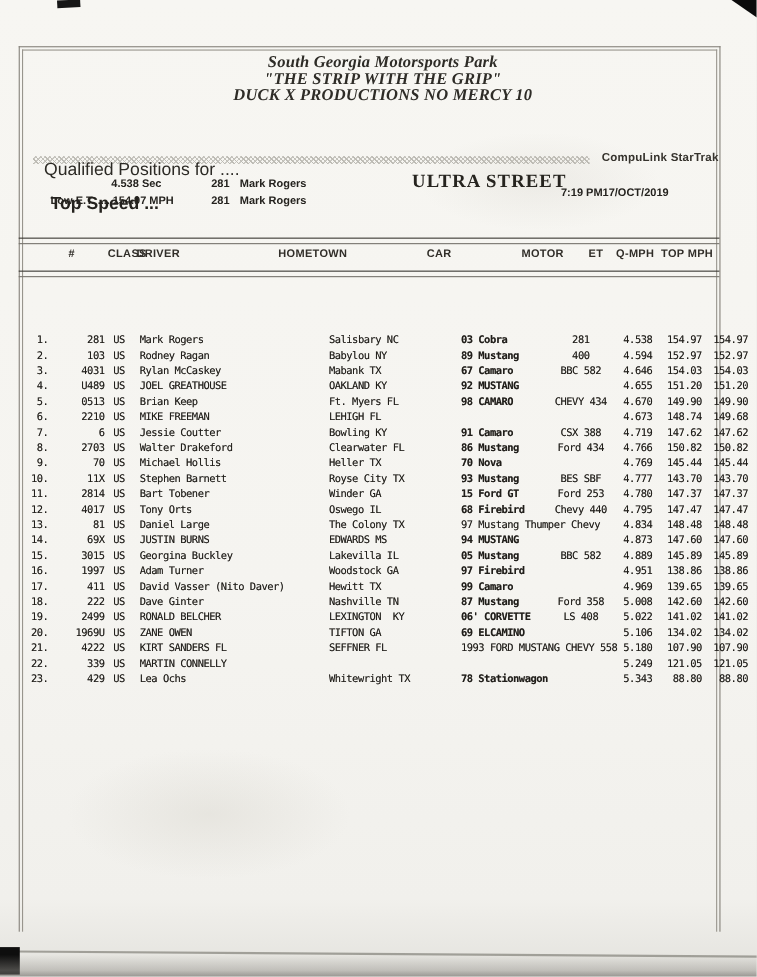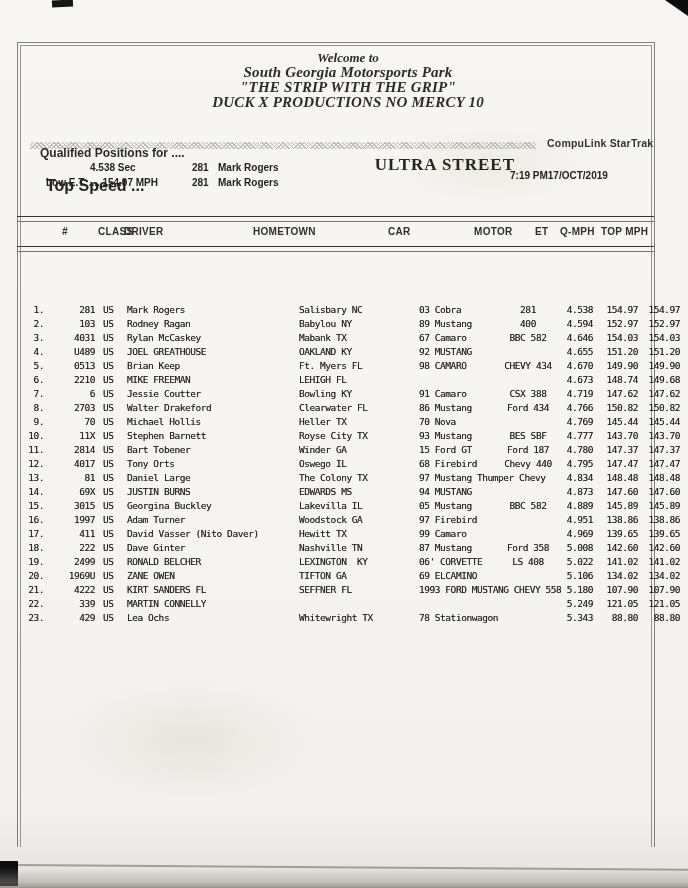--- a/index.html
+++ b/index.html
@@ -22,23 +22,23 @@
   .masthead{position:absolute;left:48px;top:50px;width:600px;text-align:center;
         font-family:"Liberation Serif",serif;font-style:italic;font-weight:700;color:#2e2c27;}
   .masthead .l0{font-size:13px;line-height:15px;}
   .masthead .l{font-size:15px;line-height:15px;letter-spacing:.2px;}
   
   .hatch{position:absolute;left:30px;top:142px;width:506px;height:7px;opacity:.85;
         background-image:repeating-linear-gradient(45deg,#b3b1aa 0 1px,transparent 1px 3px),
                          repeating-linear-gradient(-45deg,#c2c0b9 0 1px,transparent 1px 3px);}
   .brand{position:absolute;left:547px;top:137px;font-size:10.5px;font-weight:700;color:#36332d;letter-spacing:.2px;}
   
-  .q-title{position:absolute;left:40px;top:146px;font-size:12px;font-weight:700;color:#2c2a25;}
+  .q-title{position:absolute;left:40px;top:146px;font-size:16px;font-weight:400;color:#2c2a25;}
   .q-label1{position:absolute;left:46px;top:177px;font-size:10px;font-weight:600;}
-  .q-val1{position:absolute;left:90px;top:162px;width:68px;text-align:left;font-size:10px;font-weight:600;}
+  .q-val1{position:absolute;left:90px;top:162px;width:68px;text-align:center;font-size:10px;font-weight:600;}
   .q-num1{position:absolute;left:192px;top:162px;font-size:10px;font-weight:600;}
   .q-name1{position:absolute;left:218px;top:162px;font-size:10px;font-weight:600;}
   .q-label2{position:absolute;left:46px;top:177px;font-size:16px;font-weight:600;}
   .q-val2{position:absolute;left:90px;top:177px;width:68px;text-align:right;font-size:10px;font-weight:600;}
   .q-num2{position:absolute;left:192px;top:177px;font-size:10px;font-weight:600;}
   .q-name2{position:absolute;left:218px;top:177px;font-size:10px;font-weight:600;}
   .class-title{position:absolute;left:215px;top:155px;width:300px;text-align:right;
         font-family:"Liberation Serif",serif;font-weight:700;font-size:17px;letter-spacing:1px;color:#26241f;}
   .when{position:absolute;left:510px;top:170px;width:132px;font-size:10px;font-weight:600;display:flex;justify-content:flex-start;}
   
@@ -55,21 +55,21 @@
   
   .rows{position:absolute;left:18px;top:304px;width:622px;}
   .trow{display:flex;height:14px;align-items:flex-start;}
   .c{font-family:"DejaVu Sans Mono",monospace;font-size:9.5px;letter-spacing:-.45px;
      color:#201e1a;white-space:pre;flex:none;text-shadow:0 0 .4px rgba(32,30,26,.55);}
   .c-pos{width:26px;text-align:right;}
   .c-num{width:51px;text-align:right;}
   .c-cls{width:32px;padding-left:8px;box-sizing:border-box;}
   .c-driver{width:131px;}
   .c-home{width:120px;margin-left:41px;}
-  .c-car{width:74px;}
+  .c-car{width:74px;font-weight:bold;}
   .c-motor{width:70px;text-align:center;}
   .c-carwide{width:144px;}
   .c-et{width:30px;text-align:right;}
   .c-q{width:45px;text-align:right;}
   .c-top{width:42px;text-align:right;}
 </style>
 </head>
 <body>
 
 <div class="page">
@@ -77,21 +77,20 @@
   <div class="stain1"></div>
   <div class="stain2"></div>
 
   <div class="mark-top-left"></div>
   <div class="mark-top-right"></div>
 
   <div class="frame-outer"></div>
   <div class="frame-inner"></div>
 
   <div class="masthead">
-    <div class="l0">Welcome to</div>
     <div class="l">South Georgia Motorsports Park</div>
     <div class="l">"THE STRIP WITH THE GRIP"</div>
     <div class="l">DUCK X PRODUCTIONS NO MERCY 10</div>
   </div>
 
   <div class="hatch"></div>
   <div class="brand">CompuLink  StarTrak</div>
 
   <div class="q-title">Qualified Positions for ....</div>
   <div class="q-label1">Low E.T. .......</div>
@@ -246,21 +245,21 @@
         <span class="c c-q">143.70</span>
         <span class="c c-top">143.70</span>
       </div>
       <div class="trow">
         <span class="c c-pos">11.</span>
         <span class="c c-num">2814</span>
         <span class="c c-cls">US</span>
         <span class="c c-driver">Bart Tobener</span>
         <span class="c c-home">Winder GA</span>
         <span class="c c-car">15 Ford GT</span>
-        <span class="c c-motor">Ford 187</span>
+        <span class="c c-motor">Ford 253</span>
         <span class="c c-et">4.780</span>
         <span class="c c-q">147.37</span>
         <span class="c c-top">147.37</span>
       </div>
       <div class="trow">
         <span class="c c-pos">12.</span>
         <span class="c c-num">4017</span>
         <span class="c c-cls">US</span>
         <span class="c c-driver">Tony Orts</span>
         <span class="c c-home">Oswego IL</span>

